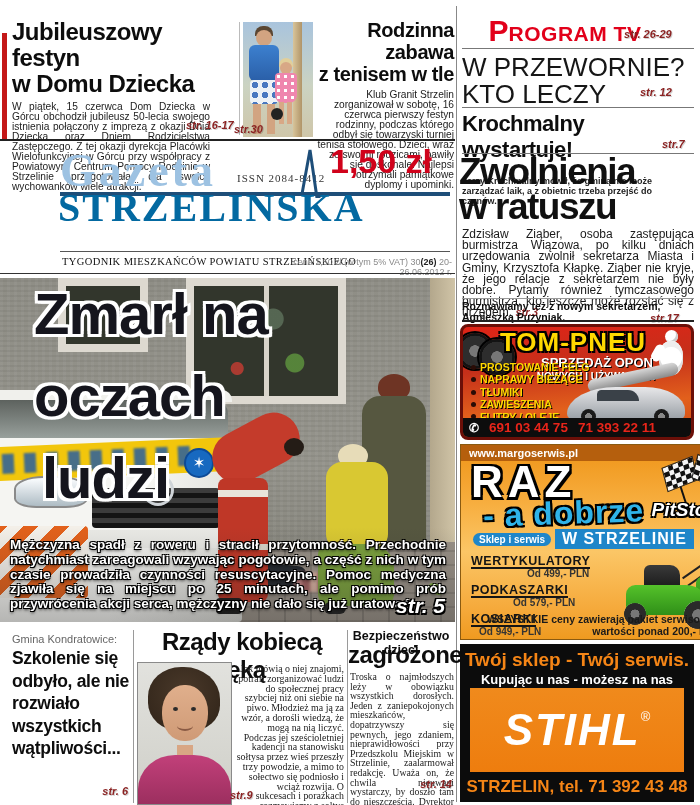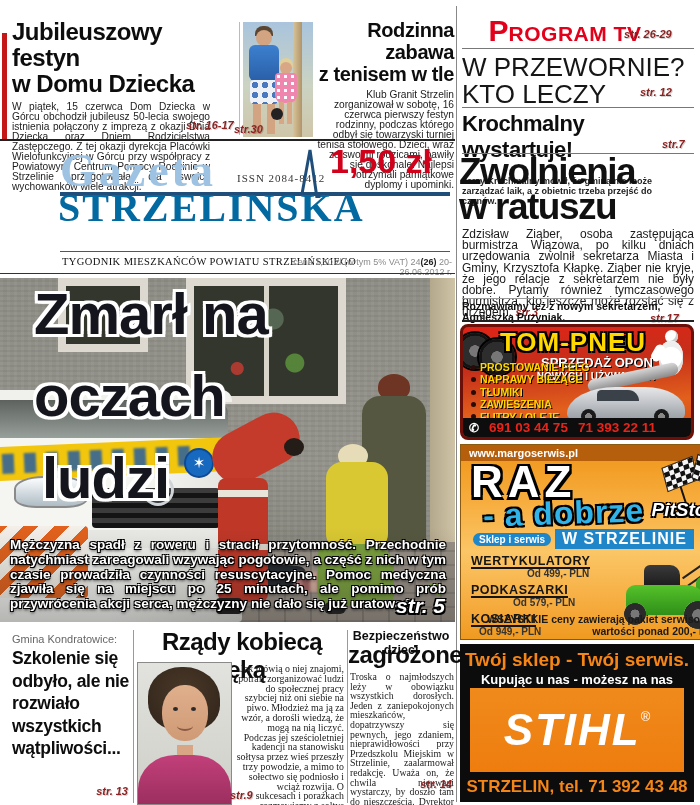--- a/index.html
+++ b/index.html
@@ -330,21 +330,21 @@
   <div class="price">1,50 zł</div>
   <div class="bluerule"></div>
   <svg class="abs" style="left:290px;top:146px;" width="46" height="52">
     <polyline points="0,48 12,48 20,4 27,52 33,48 46,48" fill="none" stroke="#1e4e79" stroke-width="3"></polyline>
   </svg>
   <div class="strzel">STRZELINSKA</div>
   <div class="mast-mid"></div>
   <div class="tagline">TYGODNIK MIESZKAŃCÓW POWIATU STRZELIŃSKIEGO</div>
   <div class="issue">
     <span>cena 1,50 zł (w tym 5% VAT)</span>
-    <span>24</span><b>(26)</b>
+    <span>30</span><b>(26)</b>
     <span>20-26.06.2012 r.</span>
   </div>
   <div class="mast-bot"></div>
 
   <div class="photo">
     <div class="tex"></div>
     <div class="win" style="left:58px;top:0;width:74px;height:58px;"></div>
     <div class="win" style="left:186px;top:0;width:144px;height:110px;">
       <div class="bar"></div>
       <div class="bloom"></div>
@@ -478,21 +478,21 @@
         <span class="st-reg">®</span>
     </div>
     <div class="st-contact">STRZELIN, tel. 71 392 43 48</div>
   </div>
 
   <div class="vrule" style="left:133px;top:630px;height:173px;"></div>
   <div class="vrule" style="left:347px;top:630px;height:173px;"></div>
 
   <div class="ba-kick">Gmina Kondratowice:</div>
   <div class="ba-title">Szkolenie się odbyło, ale nie rozwiało wszystkich wątpliwości...</div>
-  <div class="badge" style="left:70px;top:785px;width:58px;text-align:right;">str. 13</div>
+  <div class="badge" style="left:70px;top:785px;width:58px;text-align:right;">str. 6</div>
 
   <div class="bm-title">Rządy kobiecą ręką</div>
   <div class="portrait">
     <div class="po-hair"></div>
     <div class="po-face"></div>
     <div class="po-eye1"></div>
     <div class="po-eye2"></div>
     <div class="po-smile"></div>
     <div class="po-neck"></div>
     <div class="po-top"></div>

